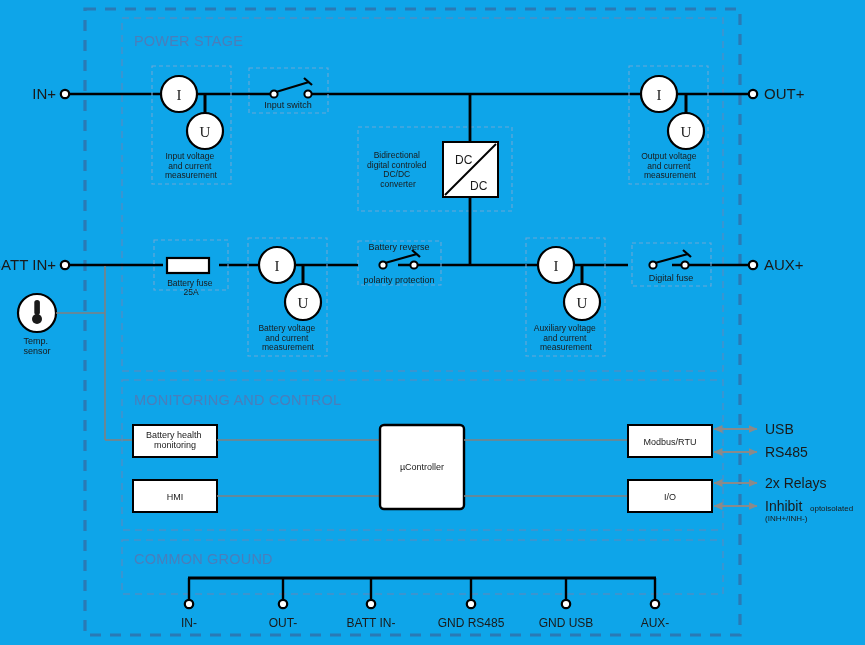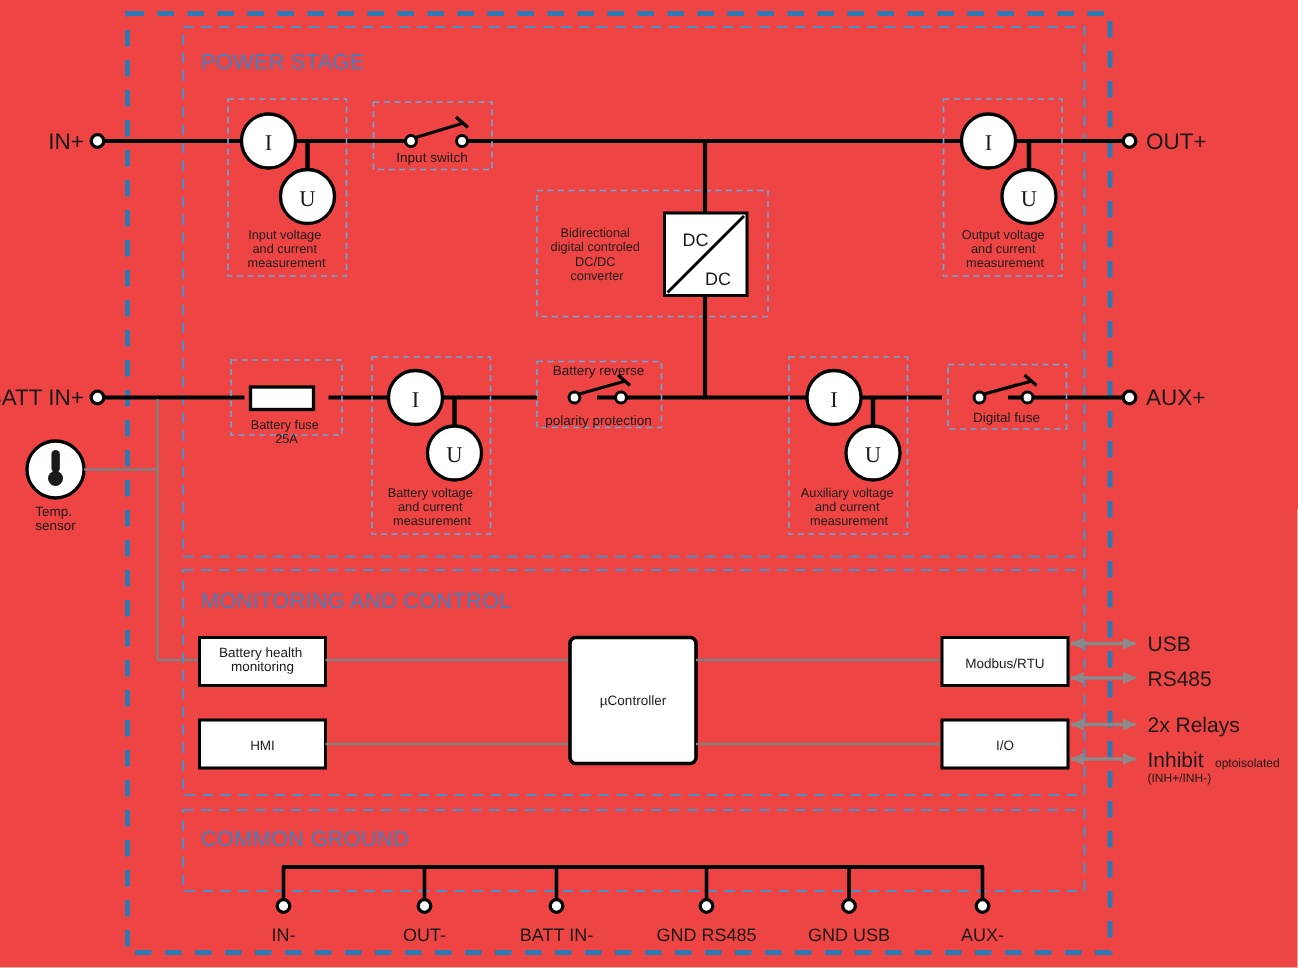--- a/index.html
+++ b/index.html
@@ -1,17 +1,17 @@
 <!DOCTYPE html>
 <html><head>
 <meta charset="utf-8">
 <style>
   html,body{margin:0;padding:0;background:#ffffff;}
   body{font-family:"Liberation Sans","DejaVu Sans",sans-serif;}
-  #root{position:relative;width:865px;height:645px;overflow:hidden;background:#ef4444;}
+  #root{position:relative;width:865px;height:645px;overflow:hidden;background:#0ea5e9;}
   svg#diagram{position:absolute;left:0;top:0;width:865px;height:645px;}
   text{font-family:"Liberation Sans","DejaVu Sans",sans-serif;fill:#1a1a1a;}
   .term-label{font-size:15px;}
   .sect-title{font-size:14.5px;fill:#4a7ebb;letter-spacing:.2px;}
   .small{font-size:8.5px;}
   .small2{font-size:9px;}
   .blk{font-size:9px;}
   .io-label{font-size:14px;}
   .io-sub{font-size:8px;}
   .gnd-label{font-size:12px;}

